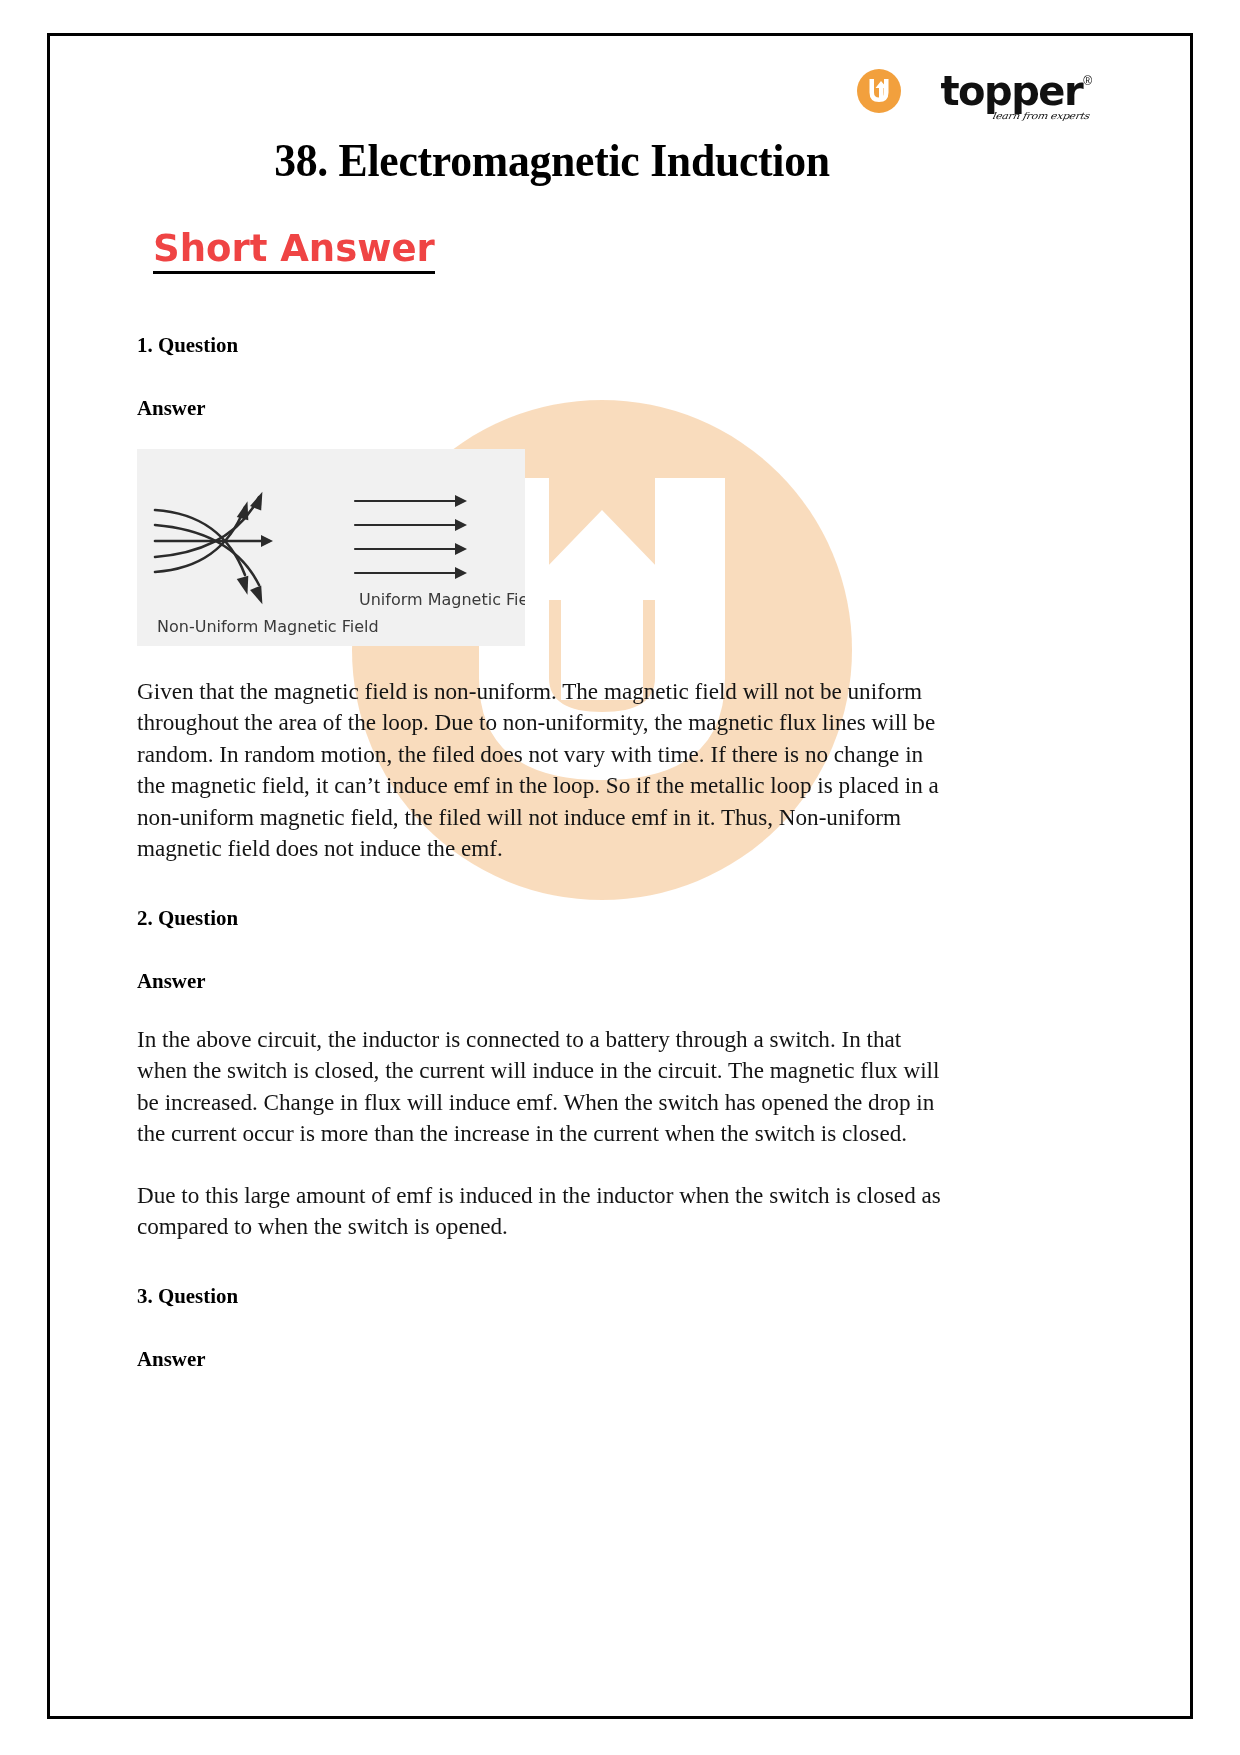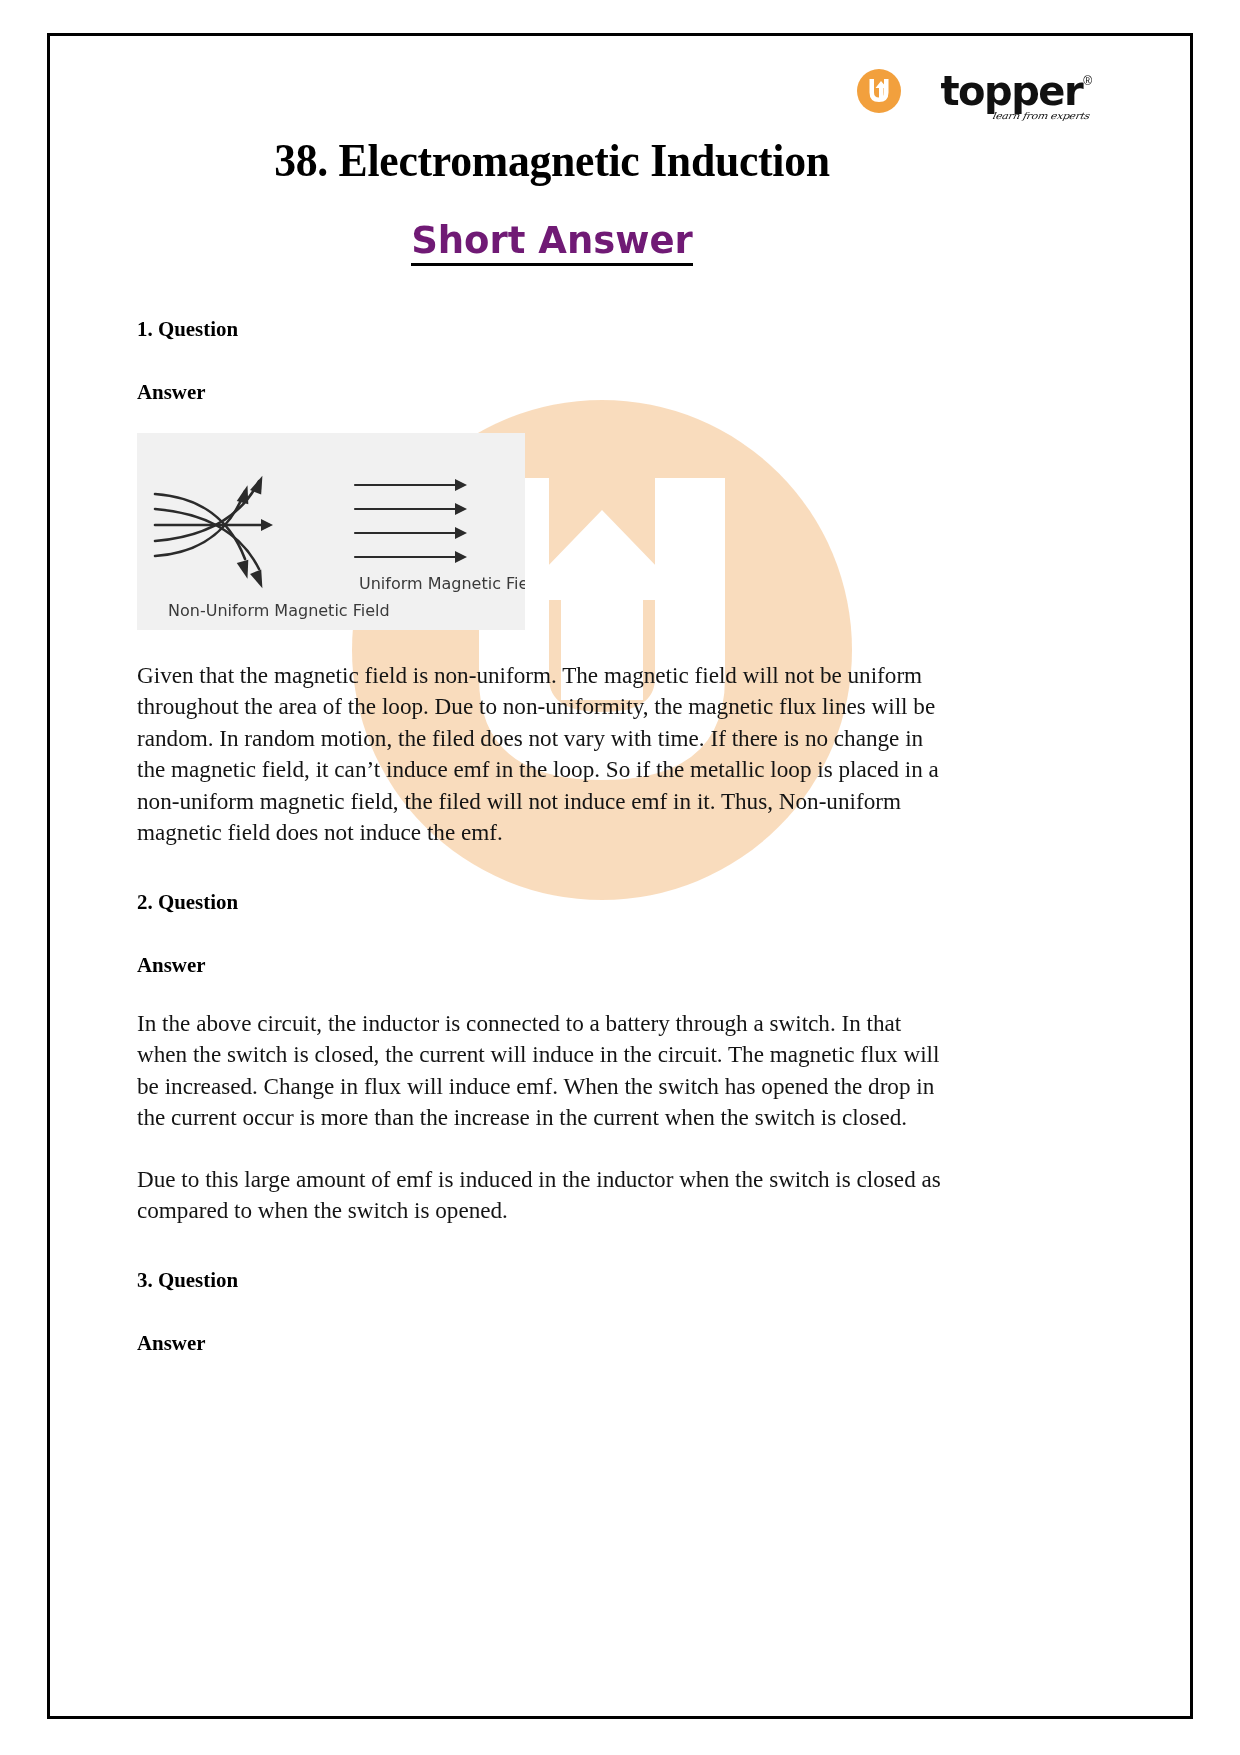--- a/index.html
+++ b/index.html
@@ -100,27 +100,26 @@
     padding-top: 78px;
     text-align: center;
     font-family: "Liberation Serif", "DejaVu Serif", serif;
     font-weight: bold;
     font-size: 47px;
     letter-spacing: -0.3px;
     color: #000000;
     transform: scaleX(0.93);
   }
   #doc-subtitle {
-    margin: 8px;
+    margin: 16px;
     padding-top: 24px;
-    text-align: center;
     font-family: "DejaVu Sans", "Liberation Sans", sans-serif;
     font-weight: bold;
     font-size: 37px;
-    color: #701a75;
+    color: #ef4444;
   }
   #doc-subtitle span {
     border-bottom: 3px solid #000;
     padding-bottom: 1px;
   }
 
   
   .q-head {
     font-family: "Liberation Serif", "DejaVu Serif", serif;
     font-weight: bold;
@@ -166,21 +165,21 @@
     overflow: hidden;
   }
   #figure svg { display: block; }
   .fig-label {
     position: absolute;
     font-family: "DejaVu Sans", "Liberation Sans", sans-serif;
     font-size: 16px;
     color: #3a3a3a;
     white-space: nowrap;
   }
-  #fig-label-nonuniform { left: 31px; bottom: 10px; }
+  #fig-label-nonuniform { left: 20px; bottom: 10px; }
   #fig-label-uniform { left: 222px; bottom: 37px; }
 
   
   #watermark {
     position: absolute;
     left: 352px;
     top: 400px;
     width: 500px;
     height: 500px;
     pointer-events: none;

